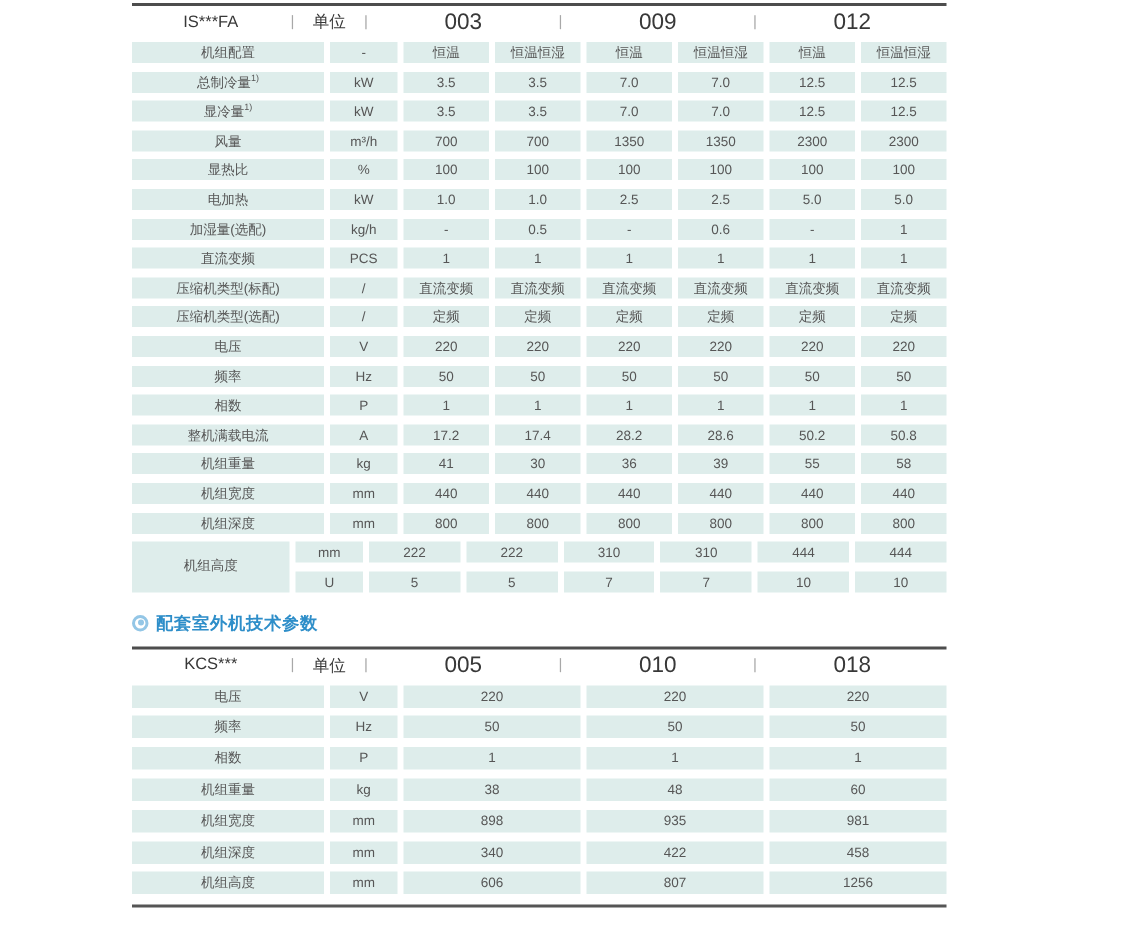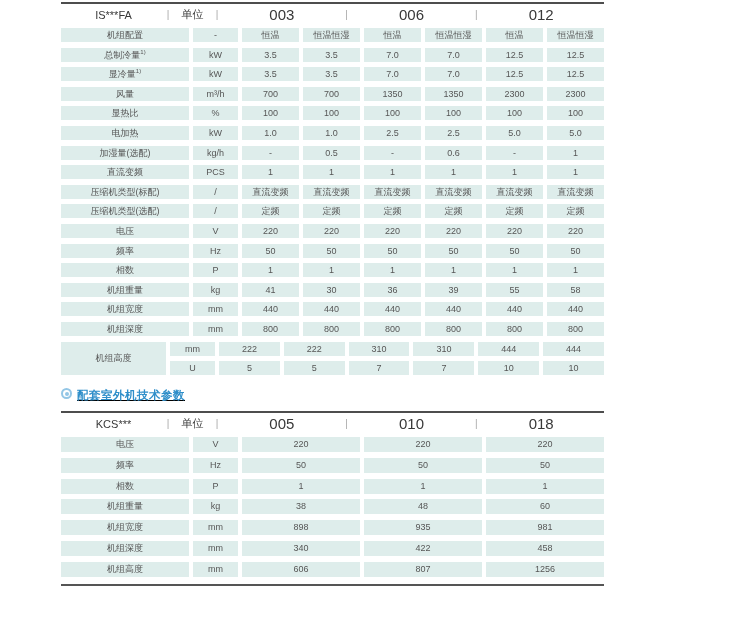--- a/index.html
+++ b/index.html
@@ -1,18 +1,18 @@
 <!DOCTYPE html>
 <html><head>
 <meta charset="utf-8">
 <style>
   * { margin: 0; padding: 0; box-sizing: border-box; }
   html, body { width: 750px; background: #ffffff; font-family: "Liberation Sans", "DejaVu Sans", sans-serif; }
   .page { position: relative; width: 750px; height: 630px; background: #ffffff; overflow: hidden; }
-  .content { margin-left: 61px; width: 543px; padding-top: 2px; }
+  .content { margin-left: 88px; width: 543px; padding-top: 2px; }
 
   .spec-table { width: 543px; border-top: 2px solid #4d4d4d; }
   .t-header { display: flex; align-items: center; height: 21px; }
   .h-label { width: 105px; text-align: center; font-size: 11px; color: #383838; }
   .h-sep { width: 4px; text-align: center; font-size: 10px; color: #a8a8a8; overflow: visible; line-height: 21px; }
   .h-unit { width: 45px; text-align: center; font-size: 11px; color: #383838; }
   .h-group { width: 125.67px; text-align: center; font-size: 15px; color: #383838; }
 
   .t-body { margin-top: 3px; }
   .t-row { display: flex; margin-bottom: 5.6px; }
@@ -22,21 +22,21 @@
   .cell.val { flex: 1; margin-right: 4px; }
   .cell.val:last-child { margin-right: 0; }
   .cell sup { font-size: 6px; vertical-align: super; line-height: 1; }
 
   .t-row-merged { display: flex; margin-bottom: 5.6px; }
   .merged-lbl { width: 105px; margin-right: 4px; height: 33.6px; line-height: 33.6px; background: #deedeb; text-align: center; font-size: 9px; color: #565656; }
   .sub-col { flex: 1; display: flex; flex-direction: column; }
   .sub-row { display: flex; margin-bottom: 5.6px; }
   .sub-row:last-child { margin-bottom: 0; }
 
-  .section-head { display: flex; align-items: flex-start; margin-top: 13px; margin-bottom: 8px; height: 15px; text-decoration: underline; }
+  .section-head { display: flex; align-items: center; margin-top: 13px; margin-bottom: 8px; height: 15px; }
   .section-icon { width: 11px; height: 11px; border-radius: 50%; border: 2px solid #93c6e6; position: relative; margin-right: 5px; }
   .section-icon::after { content: ""; position: absolute; left: 1.5px; top: 1.5px; width: 4px; height: 4px; border-radius: 50%; background: #93c6e6; }
   .section-title { font-size: 11.5px; font-weight: bold; color: #2e8ec9; letter-spacing: 0.5px; }
 
   .t2 .cell { height: 15px; line-height: 15px; }
   .t2 .t-row { margin-bottom: 5.8px; }
 
   .note { margin-top: 8px; font-size: 9.5px; color: #5f5f5f; }
   .note-prefix { font-weight: bold; color: #3c3c3c; font-size: 10px; }
   .bottom-rule { margin-top: 7px; width: 543px; border-top: 2px solid #555555; }
@@ -48,21 +48,21 @@
   <div class="content">
 
     <div class="spec-table">
       <div class="t-header">
         <div class="h-label">IS***FA</div>
         <div class="h-sep">|</div>
         <div class="h-unit">单位</div>
         <div class="h-sep">|</div>
         <div class="h-group">003</div>
         <div class="h-sep">|</div>
-        <div class="h-group">006</div>
+        <div class="h-group">009</div>
         <div class="h-sep">|</div>
         <div class="h-group">012</div>
       </div>
       <div class="t-body" id="indoor-body">
           <div class="t-row">
             <div class="cell lbl">机组配置</div>
             <div class="cell unit">-</div>
             <div class="cell val">恒温</div>
             <div class="cell val">恒温恒湿</div>
             <div class="cell val">恒温</div>
@@ -182,20 +182,30 @@
           </div>
           <div class="t-row">
             <div class="cell lbl">相数</div>
             <div class="cell unit">P</div>
             <div class="cell val">1</div>
             <div class="cell val">1</div>
             <div class="cell val">1</div>
             <div class="cell val">1</div>
             <div class="cell val">1</div>
             <div class="cell val">1</div>
+          </div>
+          <div class="t-row">
+            <div class="cell lbl">整机满载电流</div>
+            <div class="cell unit">A</div>
+            <div class="cell val">17.2</div>
+            <div class="cell val">17.4</div>
+            <div class="cell val">28.2</div>
+            <div class="cell val">28.6</div>
+            <div class="cell val">50.2</div>
+            <div class="cell val">50.8</div>
           </div>
           <div class="t-row">
             <div class="cell lbl">机组重量</div>
             <div class="cell unit">kg</div>
             <div class="cell val">41</div>
             <div class="cell val">30</div>
             <div class="cell val">36</div>
             <div class="cell val">39</div>
             <div class="cell val">55</div>
             <div class="cell val">58</div>

